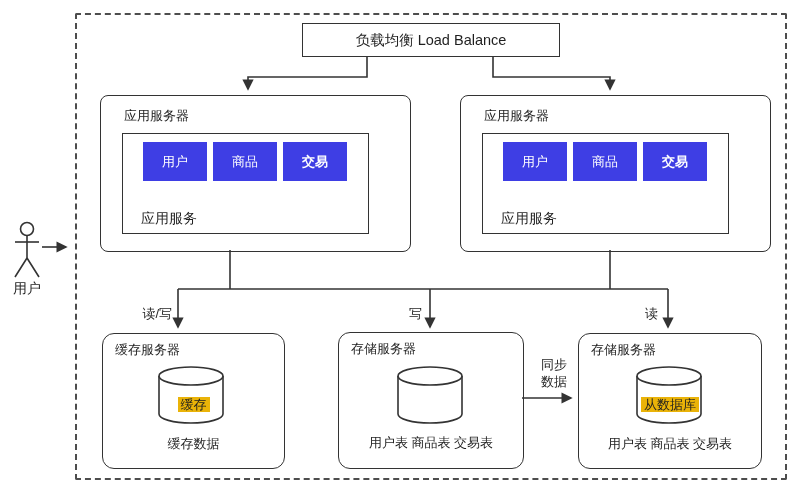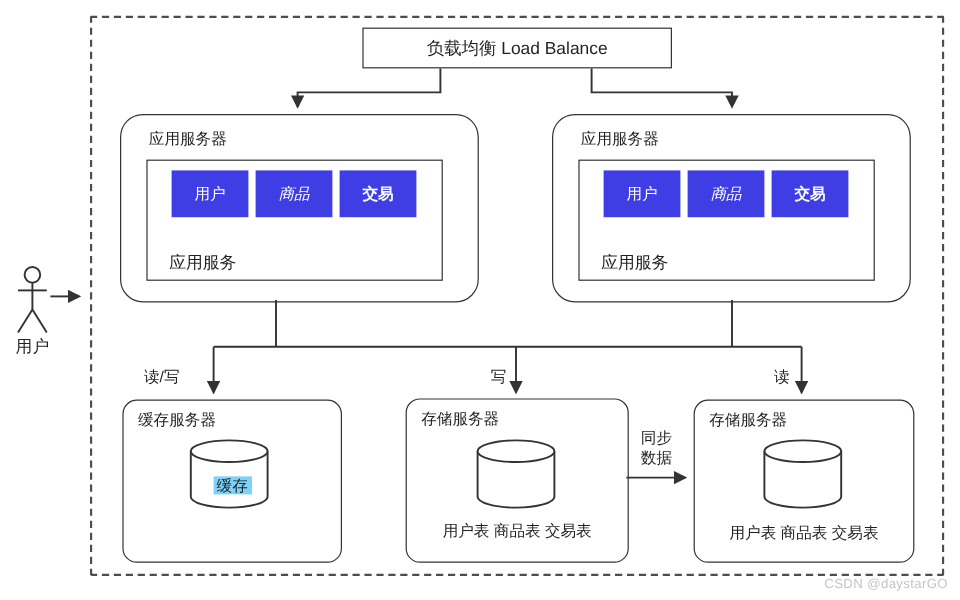--- a/index.html
+++ b/index.html
@@ -20,51 +20,51 @@
   .layer{position:absolute;left:0;top:0;width:684px;height:500px;z-index:2;}
 
   .lb-box{
     left:302px;top:23px;width:256px;height:32px;background:#ffffff;
     border:1.6px solid var(--line,#333);
     display:flex;align-items:center;justify-content:center;
     font-size:14.5px;
   }
   .app-box{
     top:95px;width:297px;height:155px;
-    border:1.6px solid var(--line,#333);border-radius:19px;
+    border:1.6px solid var(--line,#333);border-radius:8px;padding-left:12px;
   }
   .app-box.left{left:100px;}
   .app-box.right{left:460px;}
   .app-title{position:absolute;left:23px;top:11px;font-size:13px;}
   .app-inner{
     position:absolute;left:21px;top:37px;width:245px;height:99px;
     border:1.5px solid var(--line,#333);
   }
   .svc{
     position:absolute;top:8px;width:64px;height:39px;
     background:var(--service-blue,#3e3ee4);color:#ffffff;
     display:flex;align-items:center;justify-content:center;font-size:13px;
   }
-  .svc.s0{left:20px;} .svc.s1{left:90px;font-style:italic;} .svc.s2{left:160px;font-weight:bold;}
+  .svc.s0{left:20px;} .svc.s1{left:90px;} .svc.s2{left:160px;font-weight:bold;}
   .app-footer{position:absolute;left:18px;top:76px;font-size:14px;}
 
   .store-box{border:1.6px solid var(--line,#333);border-radius:12px;}
   .store-box.cache{left:102px;top:333px;width:181px;height:134px;}
   .store-box.master{left:338px;top:332px;width:184px;height:135px;}
   .store-box.slave{left:578px;top:333px;width:182px;height:134px;}
   .store-title{position:absolute;left:12px;top:7px;font-size:13px;}
   .db-row{position:absolute;left:0;top:62px;width:100%;text-align:center;font-size:13px;}
-  .db-row span{background:#7dd3fc;padding:0 3px;}
+  .db-row span{background:#eab308;padding:0 3px;}
   .store-note{position:absolute;left:0;top:101px;width:100%;text-align:center;font-size:13px;}
 
   .edge-label{font-size:13px;}
-  .edge-label.rw{left:120px;top:305px;width:52px;}
+  .edge-label.rw{left:120px;top:305px;width:52px;text-align:right;}
   .edge-label.w{left:398px;top:305px;width:24px;text-align:right;}
   .edge-label.r{left:634px;top:305px;width:24px;text-align:right;}
-  .sync-label{left:527px;top:356px;width:40px;font-size:13px;line-height:17px;text-align:center;}
+  .sync-label{left:527px;top:356px;width:40px;font-size:13px;line-height:17px;text-align:right;}
 
   .actor-label{left:3px;top:280px;width:48px;text-align:center;font-size:14px;}
   .watermark{left:620px;top:481px;width:170px;text-align:right;
     font-size:11px;color:var(--watermark,#c2c6c9);letter-spacing:.3px;}
 </style>
 </head>
 <body>
 
 <div class="canvas">
 
@@ -141,30 +141,31 @@
     <div class="abs edge-label w">写</div>
     <div class="abs edge-label r">读</div>
     <div class="abs sync-label">
       <div>同步</div>
       <div>数据</div>
     </div>
 
     <div class="abs store-box cache">
       <div class="store-title">缓存服务器</div>
       <div class="db-row"><span>缓存</span></div>
+      <div class="store-note">缓存数据</div>
     </div>
 
     <div class="abs store-box master">
       <div class="store-title">存储服务器</div>
       <div class="store-note">用户表 商品表 交易表</div>
     </div>
 
     <div class="abs store-box slave">
       <div class="store-title">存储服务器</div>
+      <div class="db-row"><span>从数据库</span></div>
       <div class="store-note">用户表 商品表 交易表</div>
     </div>
 
     <div class="abs actor-label">用户</div>
 
-    <div class="abs watermark">CSDN @daystarGO</div>
 
   </div>
 </div>
 
 </body></html>

